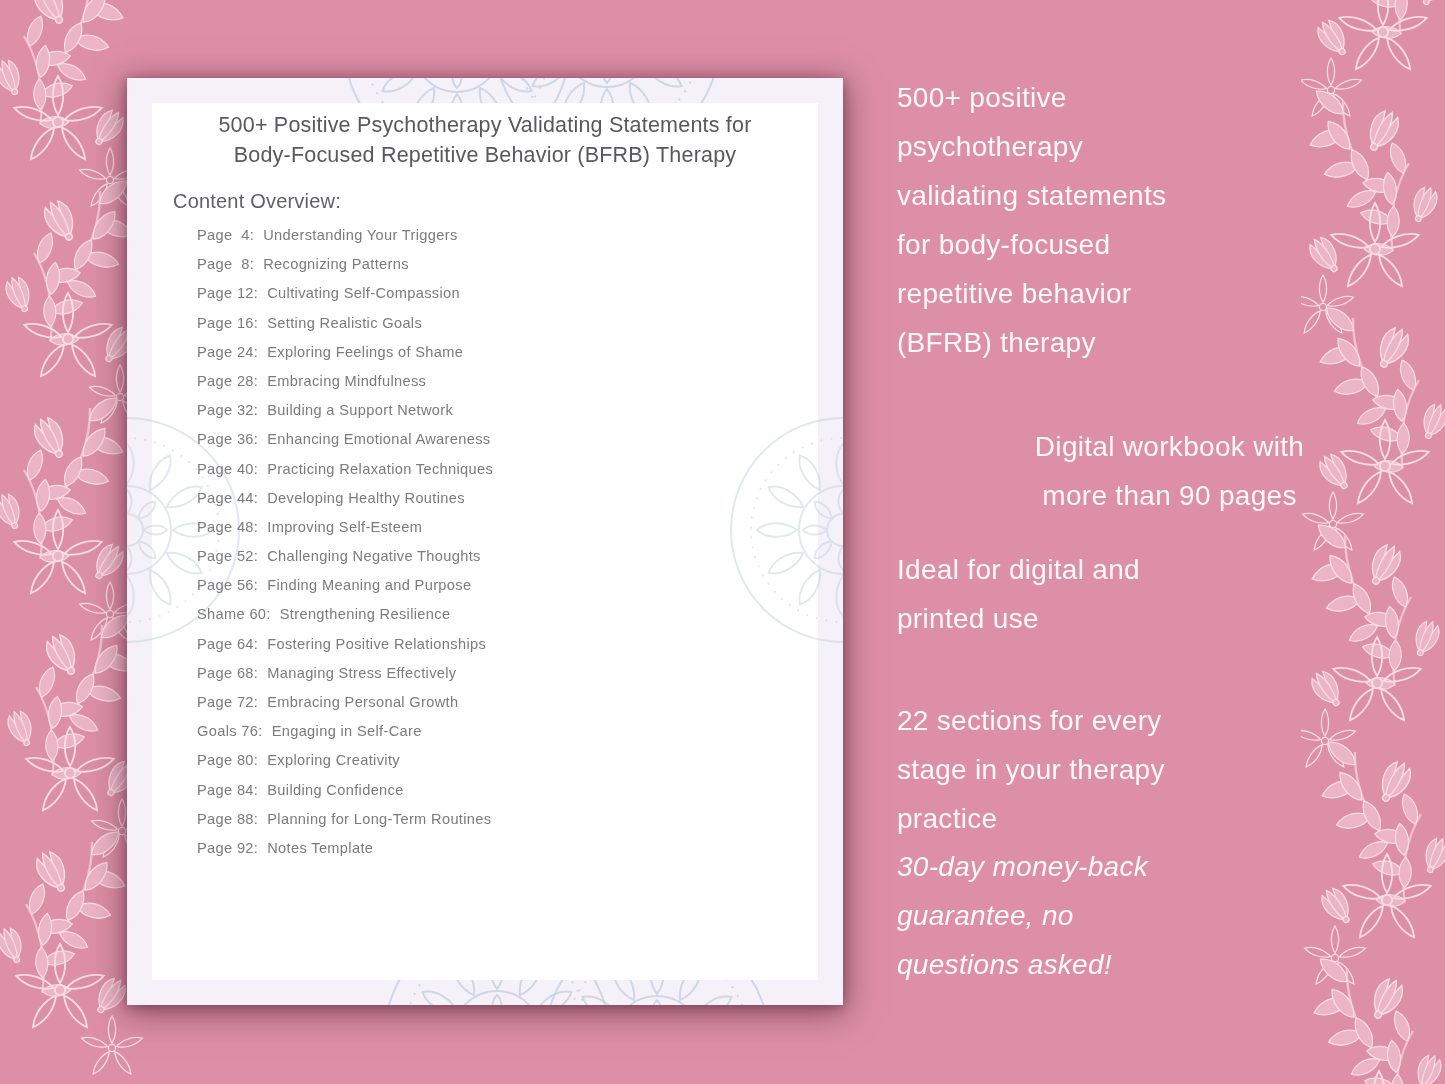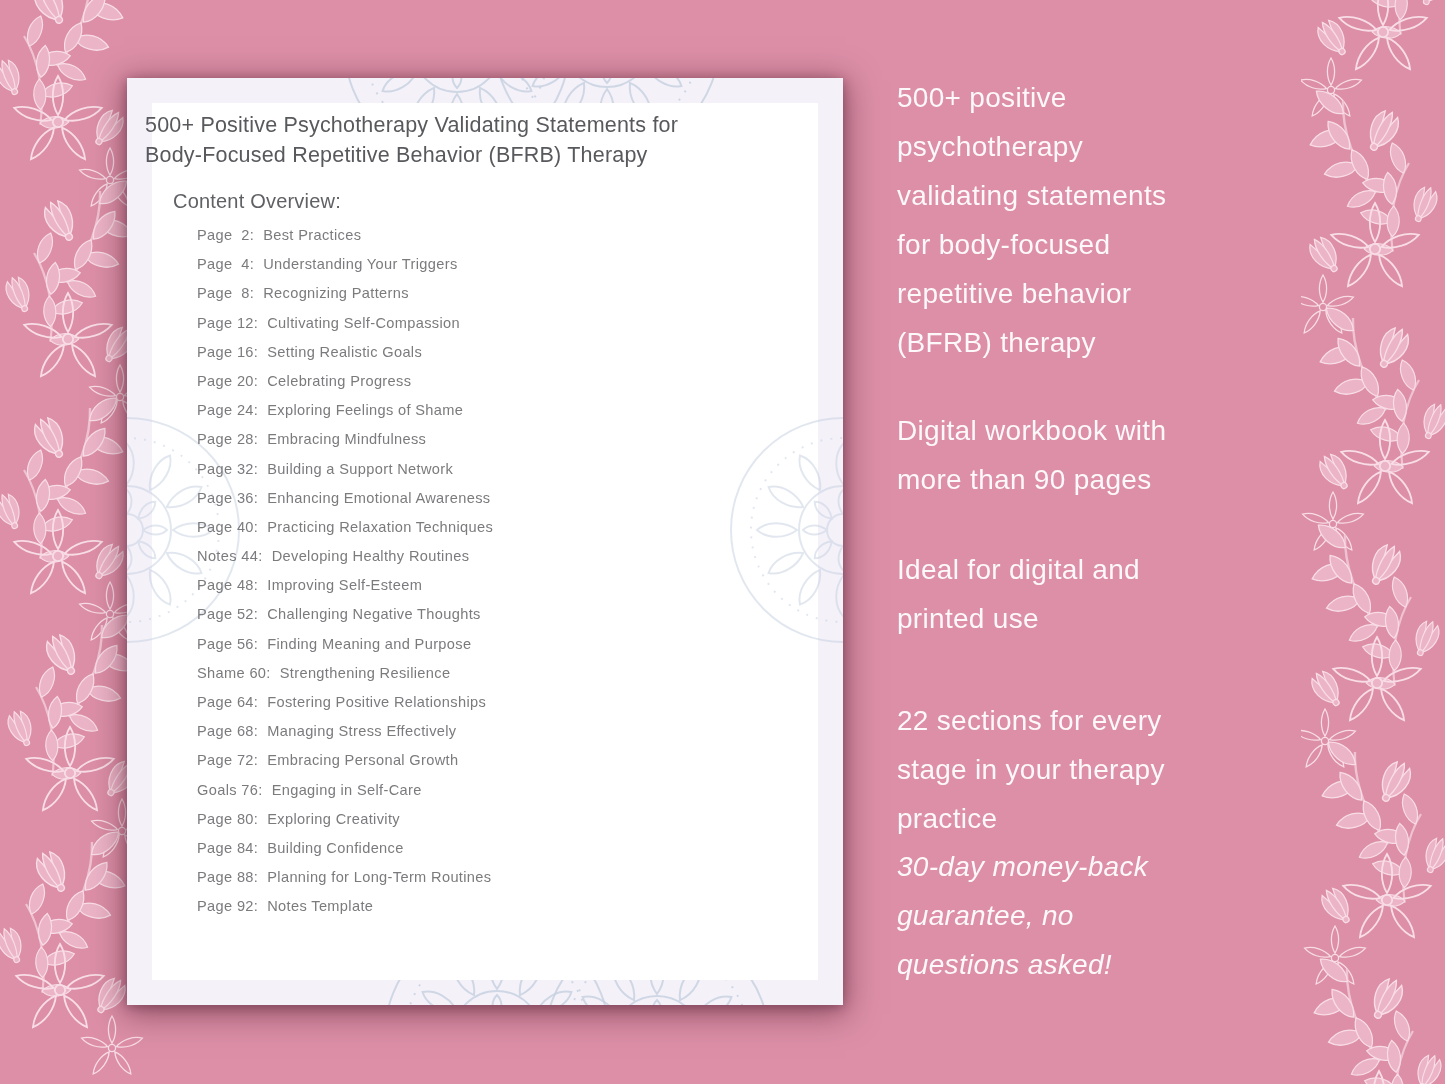--- a/index.html
+++ b/index.html
@@ -21,40 +21,40 @@
   }
   .mandala{position:absolute;z-index:1;opacity:.8;}
   .mandala svg{stroke:#c6d1e0;fill:none;stroke-width:2;}
   .mandala.side{z-index:3;opacity:.5;}
   .page{
     position:absolute;inset:25px;background:#ffffff;z-index:2;
   }
   .page-content{position:absolute;inset:0;z-index:4;}
   .doc-title{
     position:absolute;top:33px;left:18px;right:18px;
-    text-align:left;font-size:21.5px;line-height:29.5px;
+    text-align:center;font-size:21.5px;line-height:29.5px;
     color:#58595c;letter-spacing:.2px;white-space:pre-line;
   }
   .overview-heading{
     position:absolute;top:112px;left:46px;
     font-size:20px;color:#606165;letter-spacing:.2px;
   }
   .toc{position:absolute;top:149px;left:70px;right:20px;}
   .toc-item{height:29.2px;font-size:14.6px;color:#7b7b7e;letter-spacing:.35px;}
   .toc-page{white-space:pre;}
   .toc-topic{margin-left:9px;}
   
   .marketing{position:absolute;left:897px;top:0;width:545px;height:1084px;z-index:0;}
   .bullet{
     position:absolute;left:0;width:545px;
     color:#fdf8fa;font-size:28px;line-height:49px;
     letter-spacing:.3px;white-space:pre-line;
   }
   .bullet-0{top:73px;}
-  .bullet-1{top:406px;}
+  .bullet-1{top:422px;text-align:center;}
   .bullet-2{top:545px;}
   .bullet-3{top:696px;}
   .bullet-4{top:842px;font-style:italic;}
 </style>
 </head>
 <body>
 
 <svg width="0" height="0" style="position:absolute" aria-hidden="true">
   <defs>
     <path id="leaf" d="M0,0 C7,-11 22,-15 34,-8 C27,3 10,7 0,0 Z" fill="#ecb4c7" stroke="#f8dde6" stroke-width="1.3"></path>
@@ -176,32 +176,30 @@
     <svg width="240" height="240" viewBox="-120 -120 240 240">
         <use href="#mandala-sym"></use>
       </svg>
   </div>
 
   <div class="page-content">
     <div class="doc-title">500+ Positive Psychotherapy Validating Statements for
 Body-Focused Repetitive Behavior (BFRB) Therapy</div>
     <div class="overview-heading">Content Overview:</div>
     <div class="toc">
-        <div class="toc-item"><span class="toc-page">Page  2:</span><span class="toc-topic">Best Practices</span></div>
         <div class="toc-item"><span class="toc-page">Page  4:</span><span class="toc-topic">Understanding Your Triggers</span></div>
         <div class="toc-item"><span class="toc-page">Page  8:</span><span class="toc-topic">Recognizing Patterns</span></div>
         <div class="toc-item"><span class="toc-page">Page 12:</span><span class="toc-topic">Cultivating Self-Compassion</span></div>
         <div class="toc-item"><span class="toc-page">Page 16:</span><span class="toc-topic">Setting Realistic Goals</span></div>
-        <div class="toc-item"><span class="toc-page">Page 20:</span><span class="toc-topic">Celebrating Progress</span></div>
         <div class="toc-item"><span class="toc-page">Page 24:</span><span class="toc-topic">Exploring Feelings of Shame</span></div>
         <div class="toc-item"><span class="toc-page">Page 28:</span><span class="toc-topic">Embracing Mindfulness</span></div>
         <div class="toc-item"><span class="toc-page">Page 32:</span><span class="toc-topic">Building a Support Network</span></div>
         <div class="toc-item"><span class="toc-page">Page 36:</span><span class="toc-topic">Enhancing Emotional Awareness</span></div>
         <div class="toc-item"><span class="toc-page">Page 40:</span><span class="toc-topic">Practicing Relaxation Techniques</span></div>
-        <div class="toc-item"><span class="toc-page">Notes 44:</span><span class="toc-topic">Developing Healthy Routines</span></div>
+        <div class="toc-item"><span class="toc-page">Page 44:</span><span class="toc-topic">Developing Healthy Routines</span></div>
         <div class="toc-item"><span class="toc-page">Page 48:</span><span class="toc-topic">Improving Self-Esteem</span></div>
         <div class="toc-item"><span class="toc-page">Page 52:</span><span class="toc-topic">Challenging Negative Thoughts</span></div>
         <div class="toc-item"><span class="toc-page">Page 56:</span><span class="toc-topic">Finding Meaning and Purpose</span></div>
         <div class="toc-item"><span class="toc-page">Shame 60:</span><span class="toc-topic">Strengthening Resilience</span></div>
         <div class="toc-item"><span class="toc-page">Page 64:</span><span class="toc-topic">Fostering Positive Relationships</span></div>
         <div class="toc-item"><span class="toc-page">Page 68:</span><span class="toc-topic">Managing Stress Effectively</span></div>
         <div class="toc-item"><span class="toc-page">Page 72:</span><span class="toc-topic">Embracing Personal Growth</span></div>
         <div class="toc-item"><span class="toc-page">Goals 76:</span><span class="toc-topic">Engaging in Self-Care</span></div>
         <div class="toc-item"><span class="toc-page">Page 80:</span><span class="toc-topic">Exploring Creativity</span></div>
         <div class="toc-item"><span class="toc-page">Page 84:</span><span class="toc-topic">Building Confidence</span></div>

